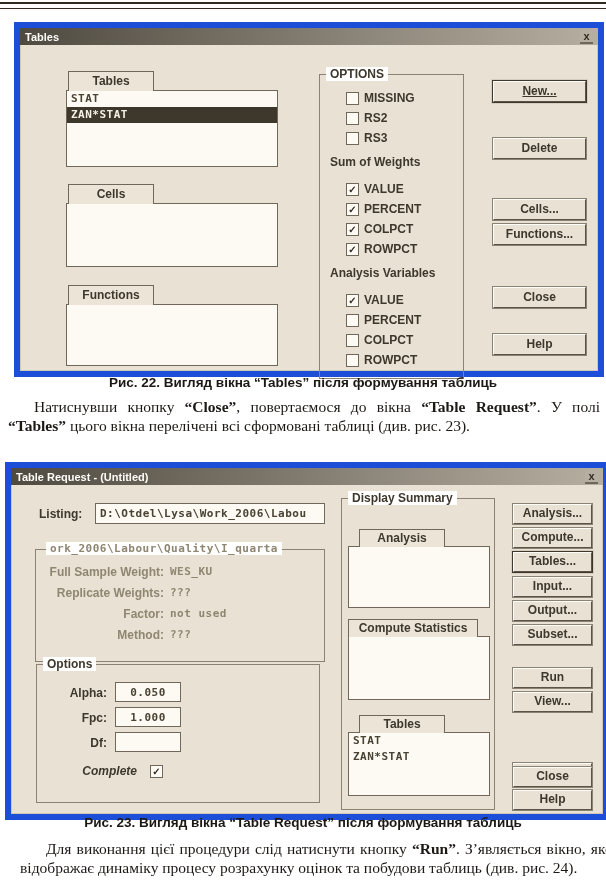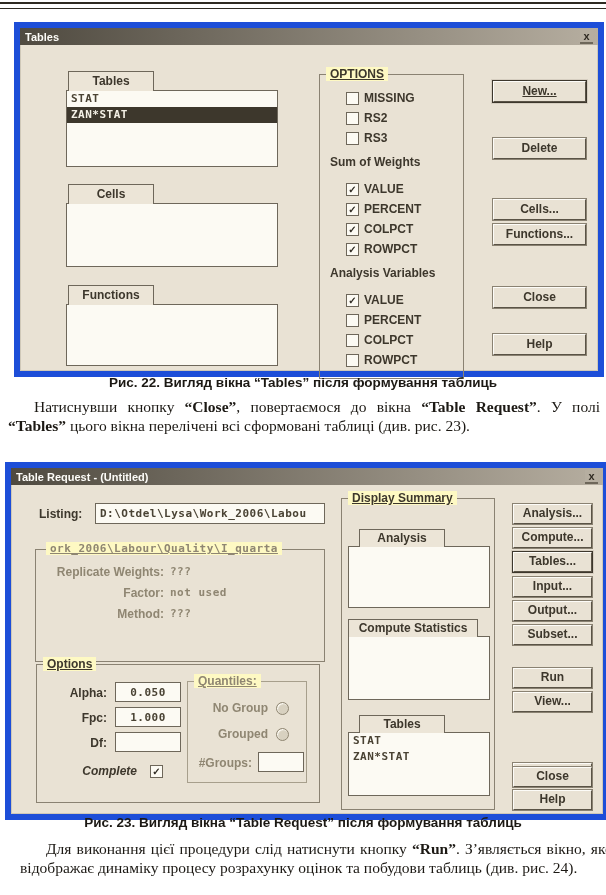--- a/index.html
+++ b/index.html
@@ -29,22 +29,22 @@
 
   .tab{position:absolute;background:#ece5d7;border:1px solid #6e675a;border-bottom:none;
        text-align:center;font:bold 12px "Liberation Sans",sans-serif;color:#3d372c;
        line-height:19px;z-index:2;}
   .listbox{position:absolute;background:#fcfaf3;border:1px solid #6e675a;z-index:1;
            font:bold 11px "DejaVu Sans Mono",monospace;color:#4a4334;letter-spacing:.5px;}
   .li{height:16px;line-height:16px;padding-left:4px;white-space:pre;}
   .li.sel{background:#3d372c;color:#f5f1e6;}
 
   .group{position:absolute;border:1px solid #8a8272;}
-  .legend{position:absolute;top:-8px;left:6px;padding:0 4px;background:#fef9c3;
-          font:bold 12px "Liberation Sans",sans-serif;color:#3d372c;white-space:nowrap;text-decoration:underline;}
+  .legend{position:absolute;top:-8px;left:6px;padding:0 4px;background:#ffffff;
+          font:bold 12px "Liberation Sans",sans-serif;color:#3d372c;white-space:nowrap;}
   .legend.mono{font:bold 11px "DejaVu Sans Mono",monospace;color:#8f8672;letter-spacing:.5px;}
   .legend.gray{color:#8f8672;}
 
   .opt-row{height:20px;display:flex;align-items:center;gap:5px;margin-left:26px;}
   .opt-head{height:24px;padding-top:7px;margin-left:10px;
             font:bold 12px "Liberation Sans",sans-serif;color:#3d372c;}
   .cb{width:11px;height:11px;background:#fcfaf3;border:1px solid #6e675a;flex:0 0 auto;
       font:bold 10px "Liberation Sans",sans-serif;line-height:11px;text-align:center;color:#2f2a22;}
   .cb-label{font:bold 12px "Liberation Sans",sans-serif;color:#3d372c;}
 
@@ -165,20 +165,24 @@
     <span>Table Request - (Untitled)</span>
     <span class="close-x">x</span>
   </div>
 
   <div class="fldlabel" style="left:28px;top:39px;">Listing:</div>
   <div class="field" style="left:84px;top:35px;width:220px;height:19px;">D:\Otdel\Lysa\Work_2006\Labou</div>
 
   <div class="group" style="left:24px;top:81px;width:288px;height:100px;padding-top:11px;">
     <span class="legend mono" style="left:10px;">ork_2006\Labour\Quality\I_quarta</span>
     <div class="inforow">
+      <span class="ilabel">Full Sample Weight:</span>
+      <span class="ival">WES_KU</span>
+    </div>
+    <div class="inforow">
       <span class="ilabel">Replicate Weights:</span>
       <span class="ival">???</span>
     </div>
     <div class="inforow">
       <span class="ilabel">Factor:</span>
       <span class="ival">not used</span>
     </div>
     <div class="inforow">
       <span class="ilabel">Method:</span>
       <span class="ival">???</span>
@@ -193,29 +197,20 @@
 
     <div class="fldlabel" style="left:0px;top:46px;width:70px;">Fpc:</div>
     <div class="field" style="left:78px;top:42px;width:56px;height:18px;justify-content:center;">1.000</div>
 
     <div class="fldlabel" style="left:0px;top:71px;width:70px;">Df:</div>
     <div class="field" style="left:78px;top:67px;width:56px;height:18px;justify-content:center;"></div>
 
     <div class="fldlabel" style="left:20px;top:99px;width:80px;font-style:italic;">Complete</div>
     <span class="cb" style="position:absolute;left:113px;top:100px;">✓</span>
 
-    <div class="group" style="left:150px;top:16px;width:118px;height:100px;border-color:#a79f8c;">
-      <span class="legend gray">Quantiles:</span>
-      <div class="gray-label" style="left:8px;top:19px;width:72px;">No Group</div>
-      <span class="radio" style="left:88px;top:20px;"></span>
-      <div class="gray-label" style="left:8px;top:45px;width:72px;">Grouped</div>
-      <span class="radio" style="left:88px;top:46px;"></span>
-      <div class="gray-label" style="left:2px;top:74px;width:62px;">#Groups:</div>
-      <div class="field" style="left:70px;top:70px;width:36px;height:18px;"></div>
-    </div>
   </div>
 
   <div class="group" style="left:330px;top:30px;width:152px;height:310px;">
     <span class="legend">Display Summary</span>
 
     <div class="tab" style="left:17px;top:30px;width:84px;height:17px;line-height:17px;">Analysis</div>
     <div class="listbox" style="left:6px;top:47px;width:140px;height:60px;"></div>
 
     <div class="tab" style="left:6px;top:120px;width:128px;height:17px;line-height:17px;">Compute Statistics</div>
     <div class="listbox" style="left:6px;top:137px;width:140px;height:62px;"></div>

